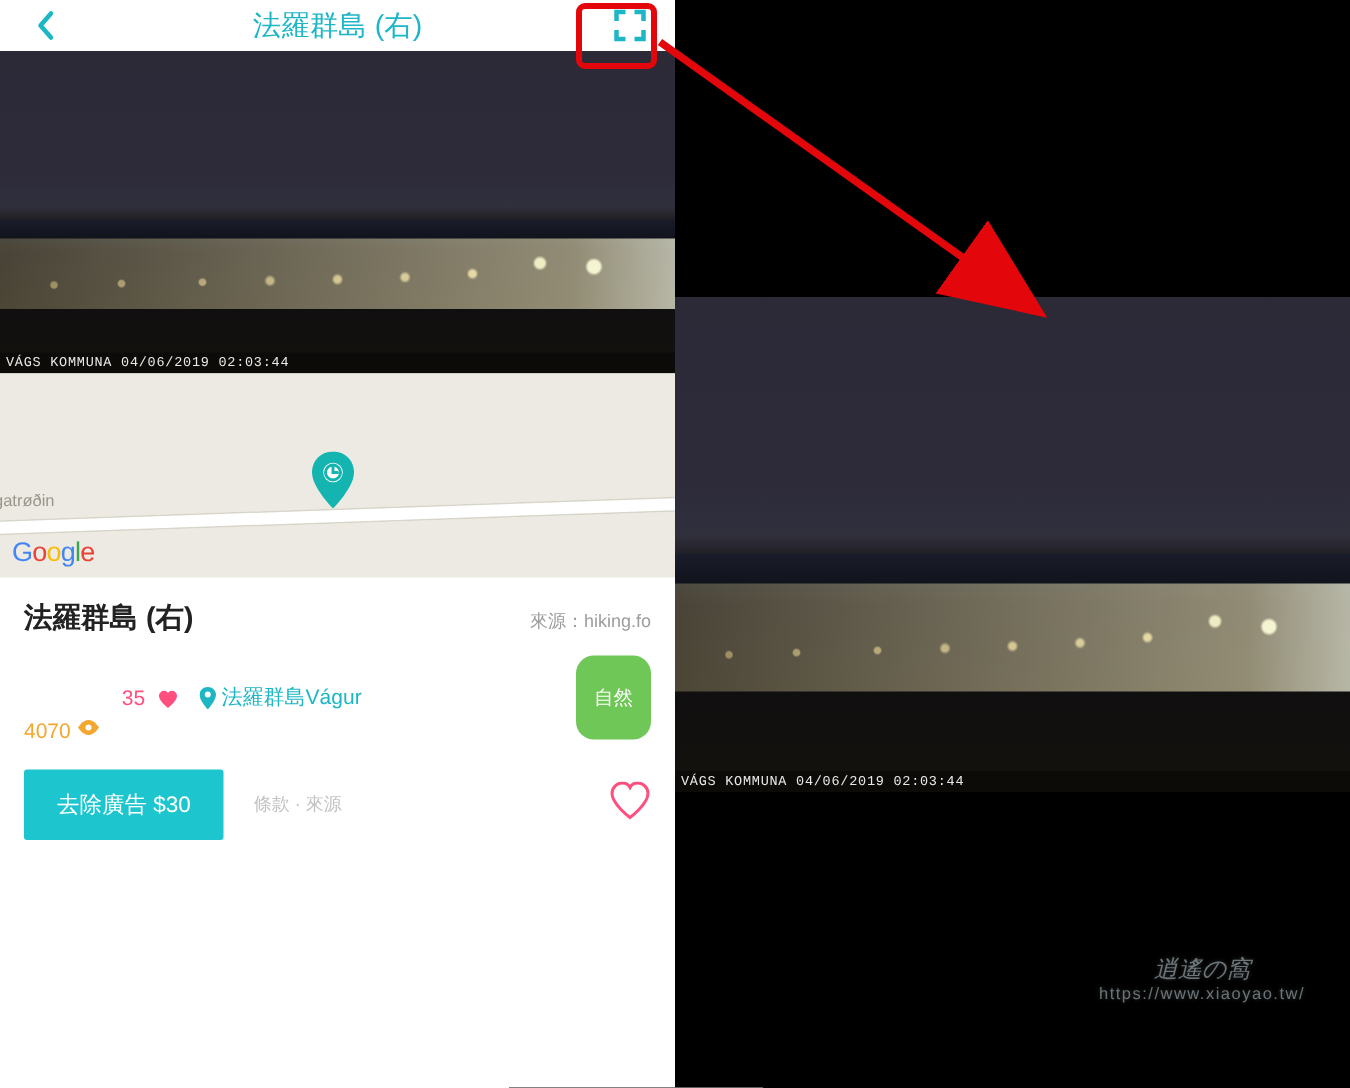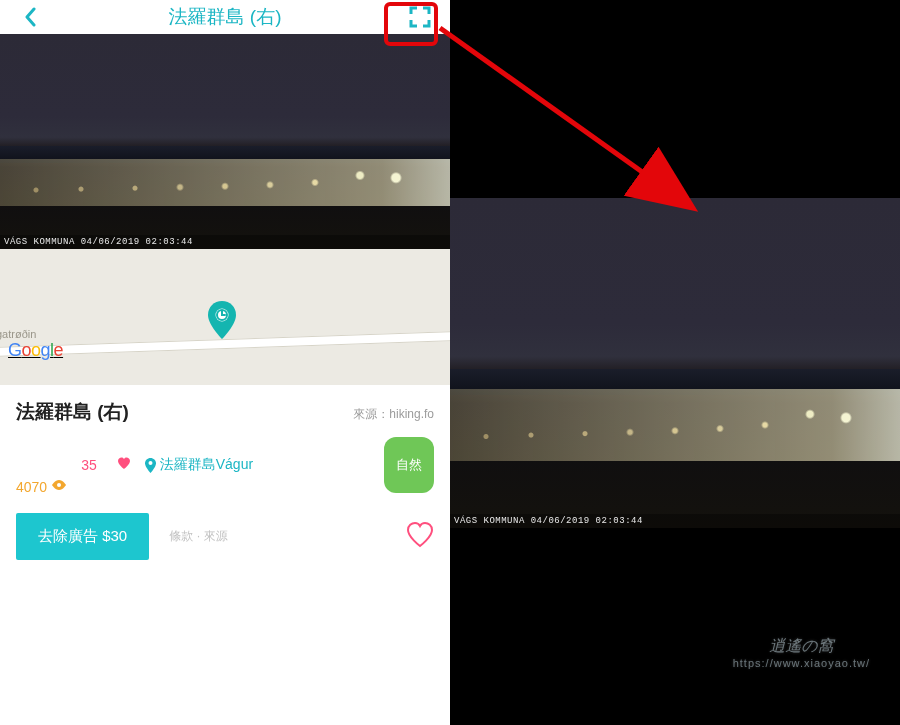--- a/index.html
+++ b/index.html
@@ -157,26 +157,25 @@
     font-size: 11px;
     color: #9a968a;
   }
   .map-pin {
     position: absolute;
     top: 38%;
     left: 46%;
   }
   .google-logo {
     position: absolute;
-    bottom: 24px;
+    bottom: 6px;
     left: 8px;
     font-size: 18px;
     font-weight: 500;
     letter-spacing: -0.5px;
-    text-decoration: underline;
   }
   .google-logo span:nth-child(1){color:#4285F4}
   .google-logo span:nth-child(2){color:#EA4335}
   .google-logo span:nth-child(3){color:#FBBC05}
   .google-logo span:nth-child(4){color:#4285F4}
   .google-logo span:nth-child(5){color:#34A853}
   .google-logo span:nth-child(6){color:#EA4335}
   
   .info {
     padding: 14px 16px 4px 16px;
@@ -197,21 +196,21 @@
     color: #9c9c9c;
   }
   .info-row2 {
     display: flex;
     align-items: center;
     gap: 14px;
     margin-top: 10px;
     font-size: 14px;
   }
   .stat-views { color: #f3a72e; display:flex; align-items:flex-start; gap:4px;margin-top:44px;}
-  .stat-likes { color: #ff4f7e; display:flex; align-items:flex-start; gap:20px;}
+  .stat-likes { color: #ff4f7e; display:flex; align-items:flex-end; gap:8px;}
   .stat-loc { color: #1cb6c4; display:flex; align-items:center; gap:4px;}
   .tag-pill {
     margin-left: auto;
     background: #6fc757;
     color: #fff;
     border-radius: 12px;
     padding: 19px 12px;
     font-size: 13px;
   }
   

